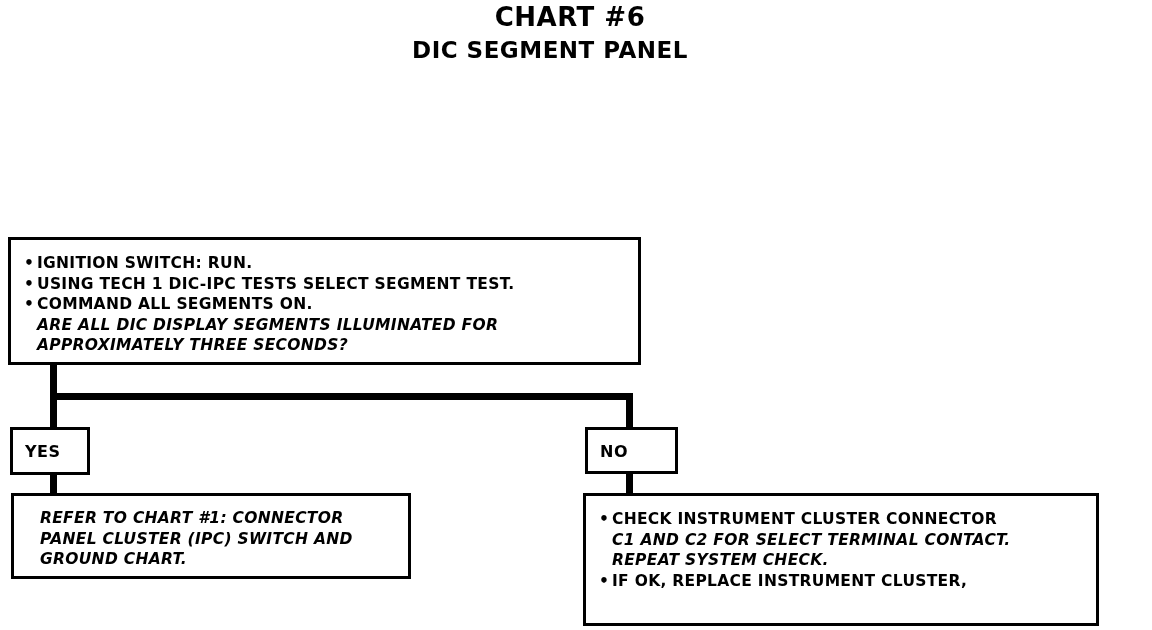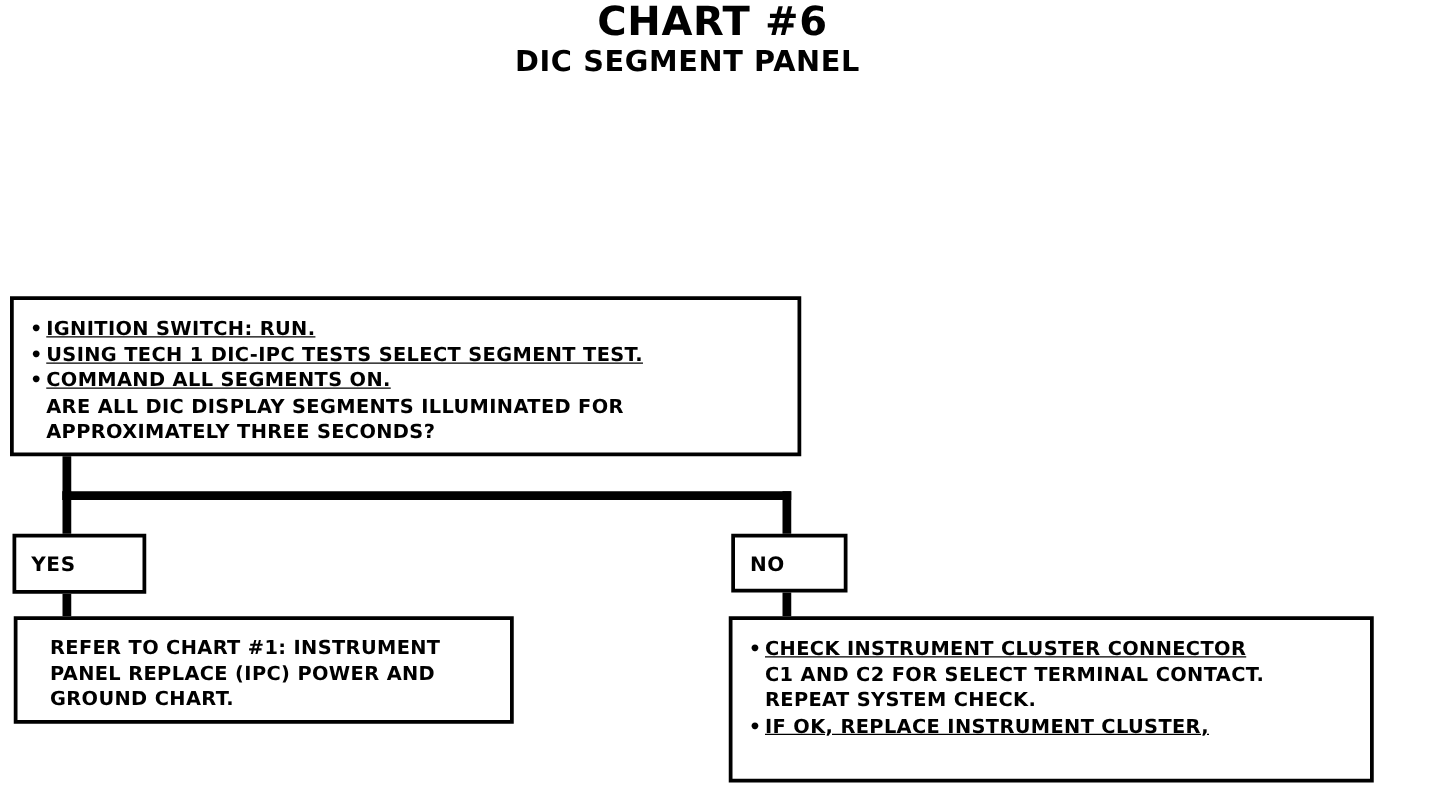--- a/index.html
+++ b/index.html
@@ -18,21 +18,21 @@
 
   
   #title-block {
     position: absolute;
     left: 0;
     top: 2px;
     width: 1100px;
     text-align: center;
   }
   #chart-title {
-    font-size: 32px;
+    font-size: 26px;
     font-weight: bold;
     letter-spacing: 0.5px;
     line-height: 30px;
     white-space: pre;
     padding-left: 40px;
   }
   #chart-subtitle {
     font-size: 23px;
     font-weight: bold;
     letter-spacing: 0.5px;
@@ -58,46 +58,46 @@
     letter-spacing: 0.3px;
     white-space: pre;
   }
 
   .line {
     display: block;
     white-space: pre;
   }
   .line.bullet {
     padding-left: 0;
-    text-decoration: underline;
   }
   .line .dot {
     display: inline-block;
     width: 13px;
   }
   .line.cont {
     padding-left: 13px;
+    font-style: italic;
   }
 
   
   #box-question {
     left: 8px;
     top: 237px;
     width: 633px;
     height: 128px;
   }
   #box-question .box-lines {
     left: 13px;
     top: 13px;
   }
 
   #box-yes {
     left: 10px;
     top: 427px;
-    width: 107px;
+    width: 80px;
     height: 48px;
   }
   #box-no {
     left: 585px;
     top: 427px;
     width: 93px;
     height: 47px;
     padding-left: 16px;
   }
   .decision-label {
@@ -201,18 +201,18 @@
 
 <div class="flow-box" id="box-yes">
   <span class="decision-label">YES</span>
 </div>
 
 <div class="flow-box" id="box-no">
   <span class="decision-label">NO</span>
 </div>
 
 <div class="flow-box" id="box-yes-result">
-  <div class="box-lines"><span class="line cont"><span>REFER TO CHART #1: INSTRUMENT</span></span><span class="line cont"><span>PANEL REPLACE (IPC) POWER AND</span></span><span class="line cont"><span>GROUND CHART.</span></span></div>
+  <div class="box-lines"><span class="line cont"><span>REFER TO CHART #1: CONNECTOR</span></span><span class="line cont"><span>PANEL CLUSTER (IPC) SWITCH AND</span></span><span class="line cont"><span>GROUND CHART.</span></span></div>
 </div>
 
 <div class="flow-box" id="box-no-result">
   <div class="box-lines"><span class="line bullet"><span class="dot">•</span><span>CHECK INSTRUMENT CLUSTER CONNECTOR</span></span><span class="line cont"><span>C1 AND C2 FOR SELECT TERMINAL CONTACT.</span></span><span class="line cont"><span>REPEAT SYSTEM CHECK.</span></span><span class="line bullet"><span class="dot">•</span><span>IF OK, REPLACE INSTRUMENT CLUSTER,</span></span></div>
 </div>
 
 </body></html>

